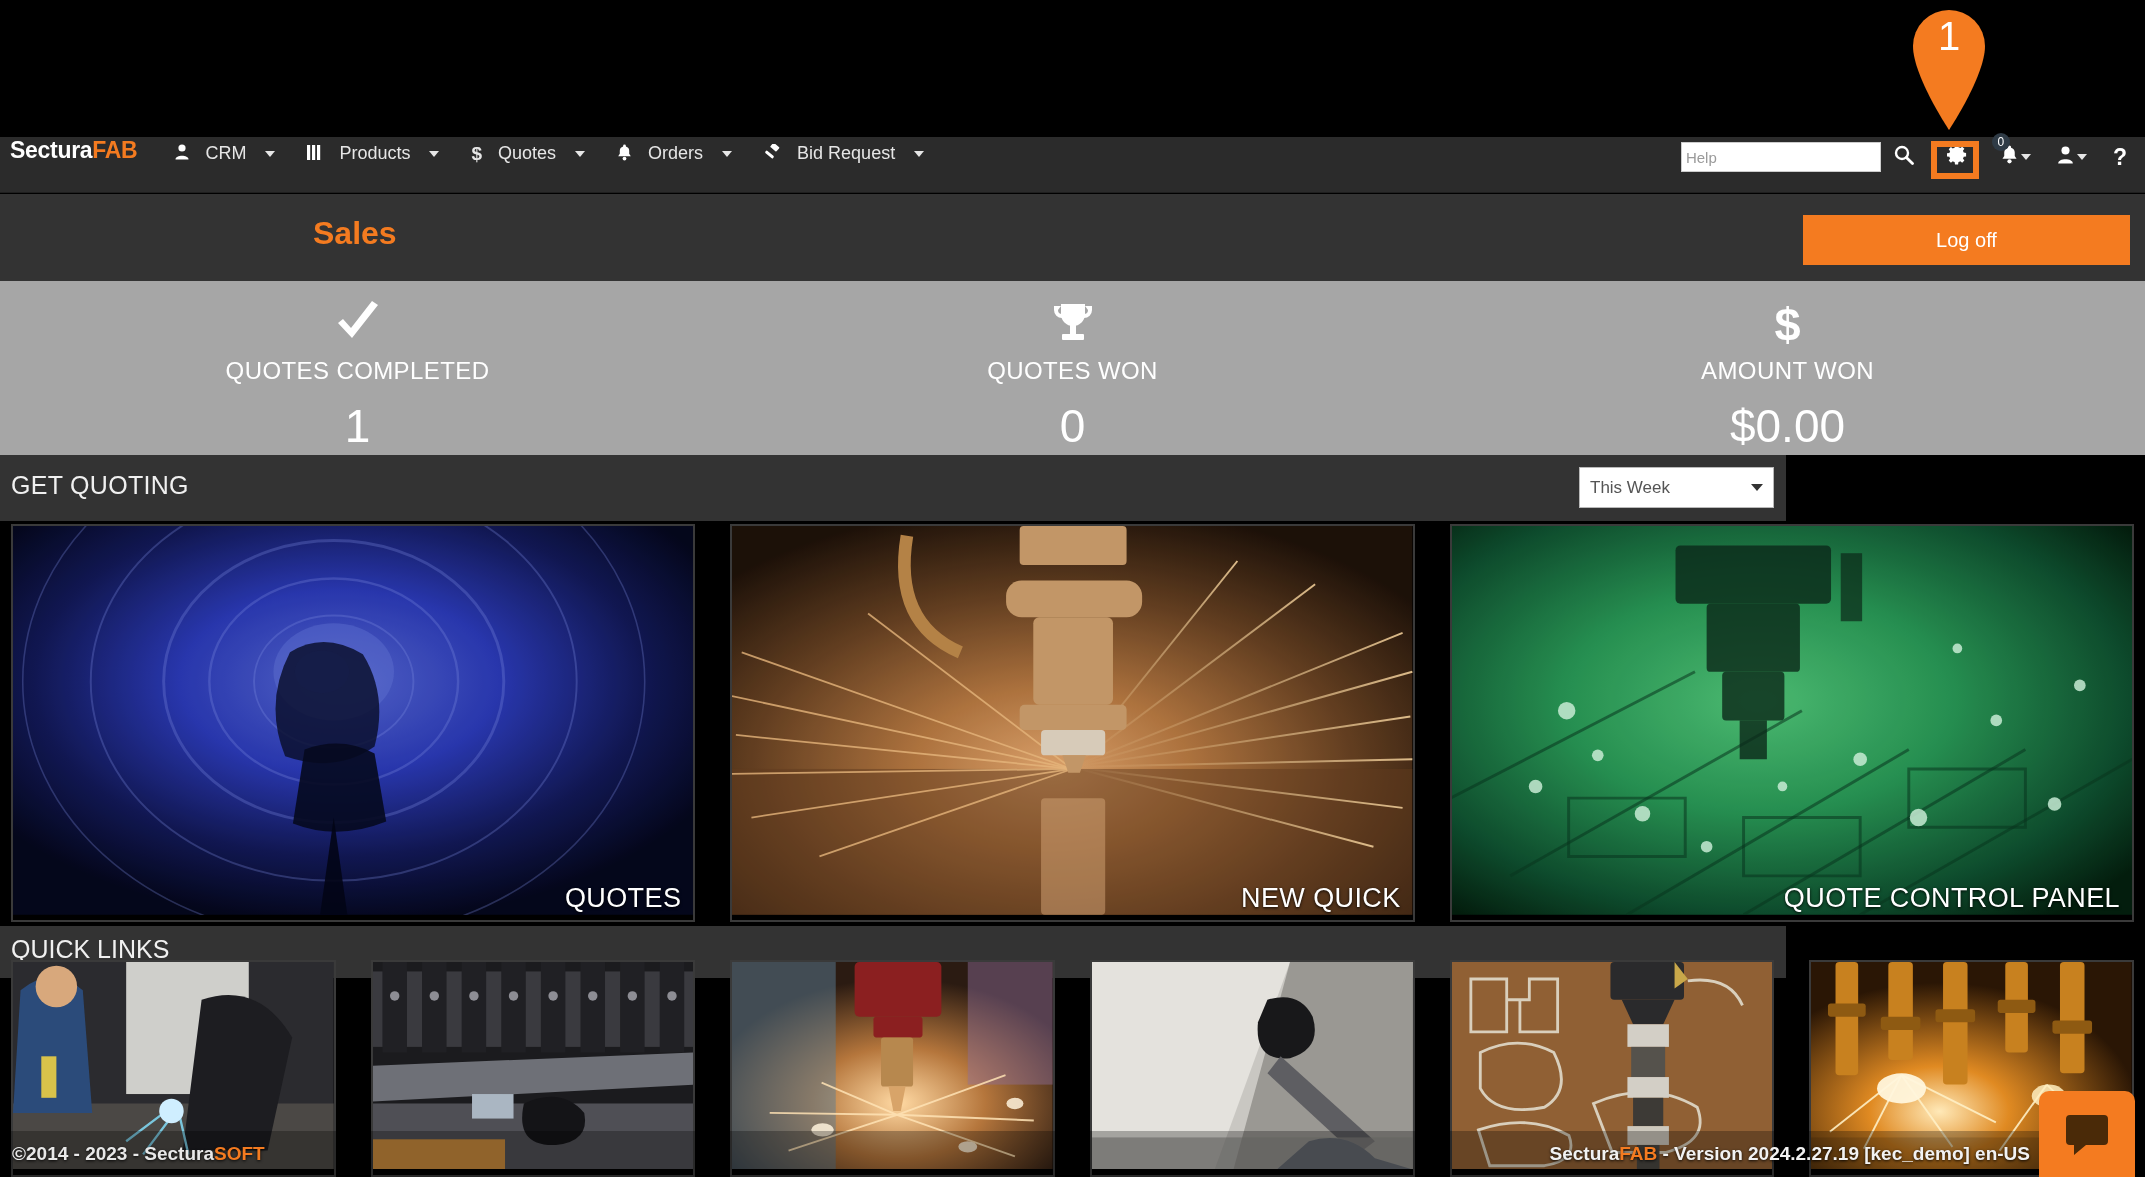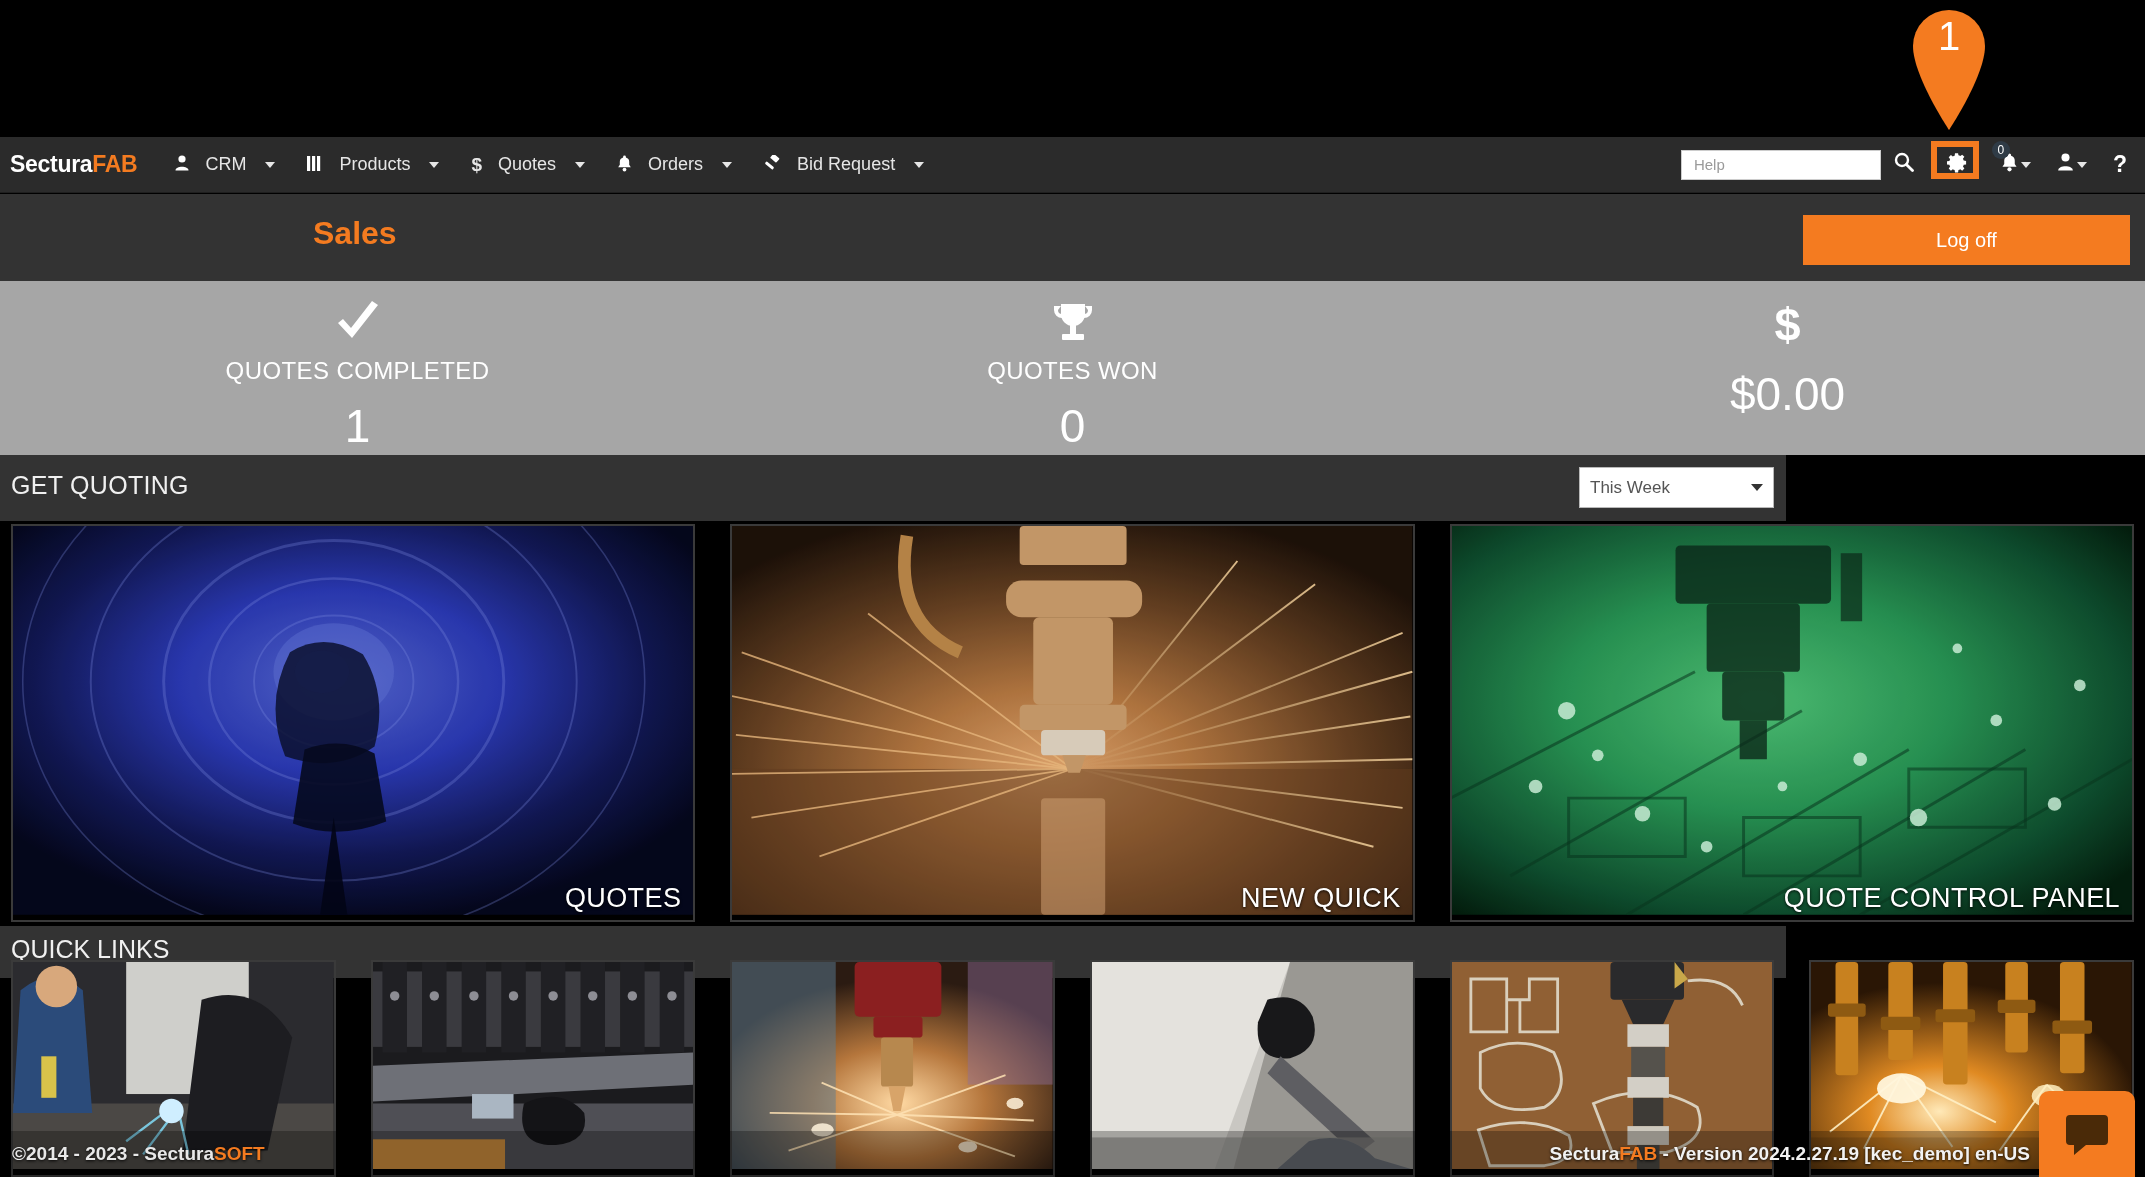--- a/index.html
+++ b/index.html
@@ -12,21 +12,21 @@
   }
   #app { position: relative; width: 2145px; height: 1177px; background: #000; }
 
   
   .top-black { position: absolute; top: 0; left: 0; width: 2145px; height: 137px; background: #000; }
 
   
   .navbar {
     position: absolute; top: 137px; left: 0; width: 2145px; height: 56px;
     background: #2b2b2b; border-bottom: 1px solid #1f1f1f;
-    display: flex; align-items: center;
+    display: flex; align-items: flex-start;
   }
   .brand {
     margin-left: 10px; font-size: 23px; font-weight: bold; color: #fff;
     letter-spacing: -.3px; white-space: nowrap;
   }
   .brand .fab { color: #f47b20; }
   .nav-items { display: flex; align-items: center; margin-left: 22px; }
   .nav-item {
     display: flex; align-items: center; gap: 16px;
     color: #e6e6e6; font-size: 18px; padding: 6px 16px; white-space: nowrap; cursor: pointer;
@@ -35,21 +35,21 @@
   .caret {
     display: inline-block; width: 0; height: 0; margin-left: 3px;
     border-left: 5px solid transparent; border-right: 5px solid transparent;
     border-top: 6px solid #e6e6e6;
   }
   .nav-right {
     margin-left: auto; display: flex; align-items: center; gap: 0; padding-right: 14px;
   }
   .help-input {
     width: 200px; height: 30px; background: #fff; border: 1px solid #ccc;
-    font-size: 15px; color: #555; padding: 0 12px; outline: none;
+    font-size: 15px; color: #555; padding: 0 4px; outline: none;
     font-family: "Liberation Sans", sans-serif;
   }
   .help-input::placeholder { color: #9a9a9a; }
   .nav-icon-btn {
     display: flex; align-items: center; justify-content: center;
     color: #fff; font-size: 19px; padding: 0 13px; height: 40px; cursor: pointer;
     position: relative;
   }
   .gear-highlight {
     position: absolute; left: 1931px; top: 141px; width: 48px; height: 38px;
@@ -309,20 +309,21 @@
             <path d="M34 5 h7 v4 a8 8 0 0 1 -8 8 v-4 a4 4 0 0 0 4 -4 Z" fill="#fff"></path>
             <rect x="19" y="24" width="6" height="9" fill="#fff"></rect>
             <rect x="11" y="33" width="22" height="6" rx="1" fill="#fff"></rect>
           </svg>
       </div>
       <div class="stat-label">QUOTES WON</div>
       <div class="stat-value">0</div>
     </div>
     <div class="stat">
       <div class="stat-icon" style="font-size:47px;font-weight:bold;">$</div>
+      <div class="stat-label">AMOUNT WON</div>
       <div class="stat-value">$0.00</div>
     </div>
   </div>
 
   <div class="section-bar gq-bar">
     <div class="section-title">GET QUOTING</div>
     <div class="period-select">
       <span>This Week</span>
       <span class="sel-caret"></span>
     </div>

